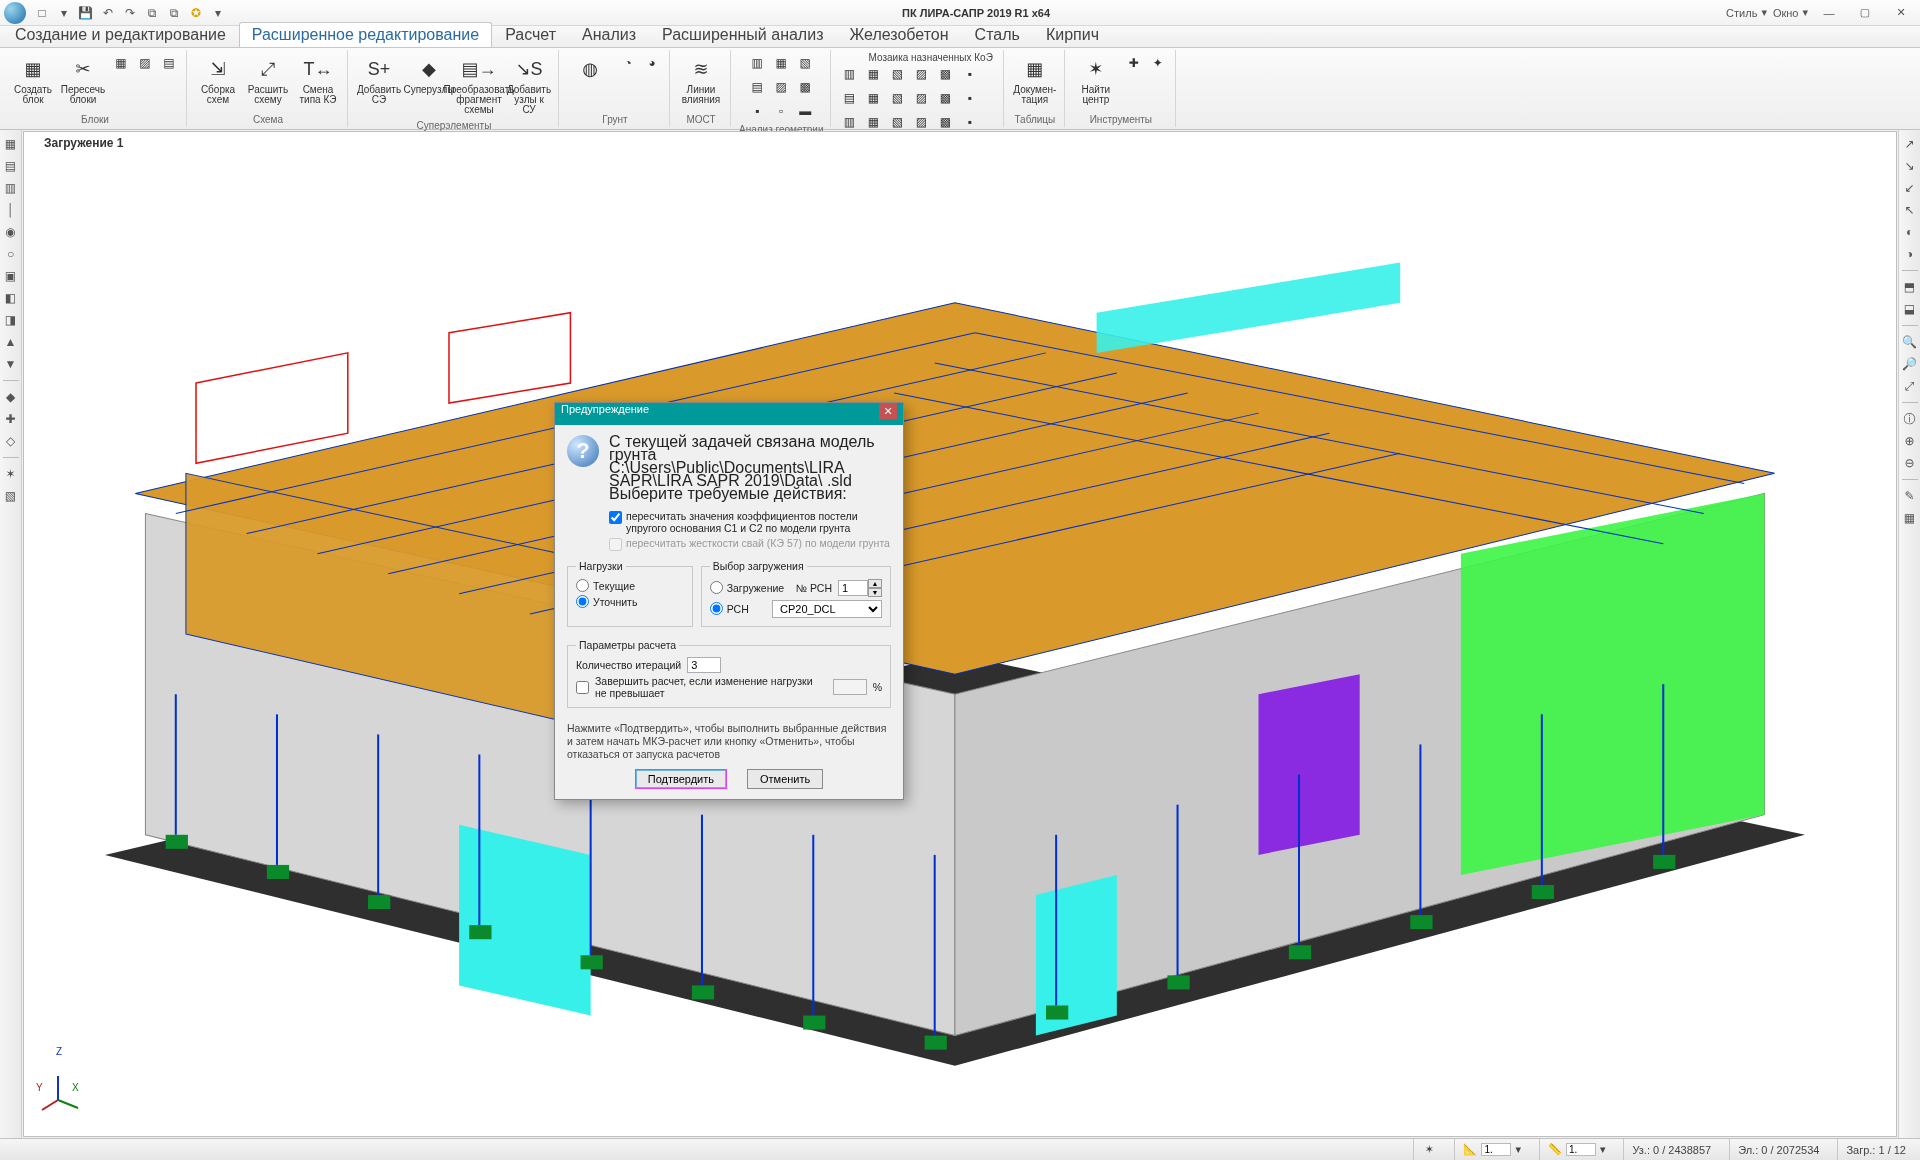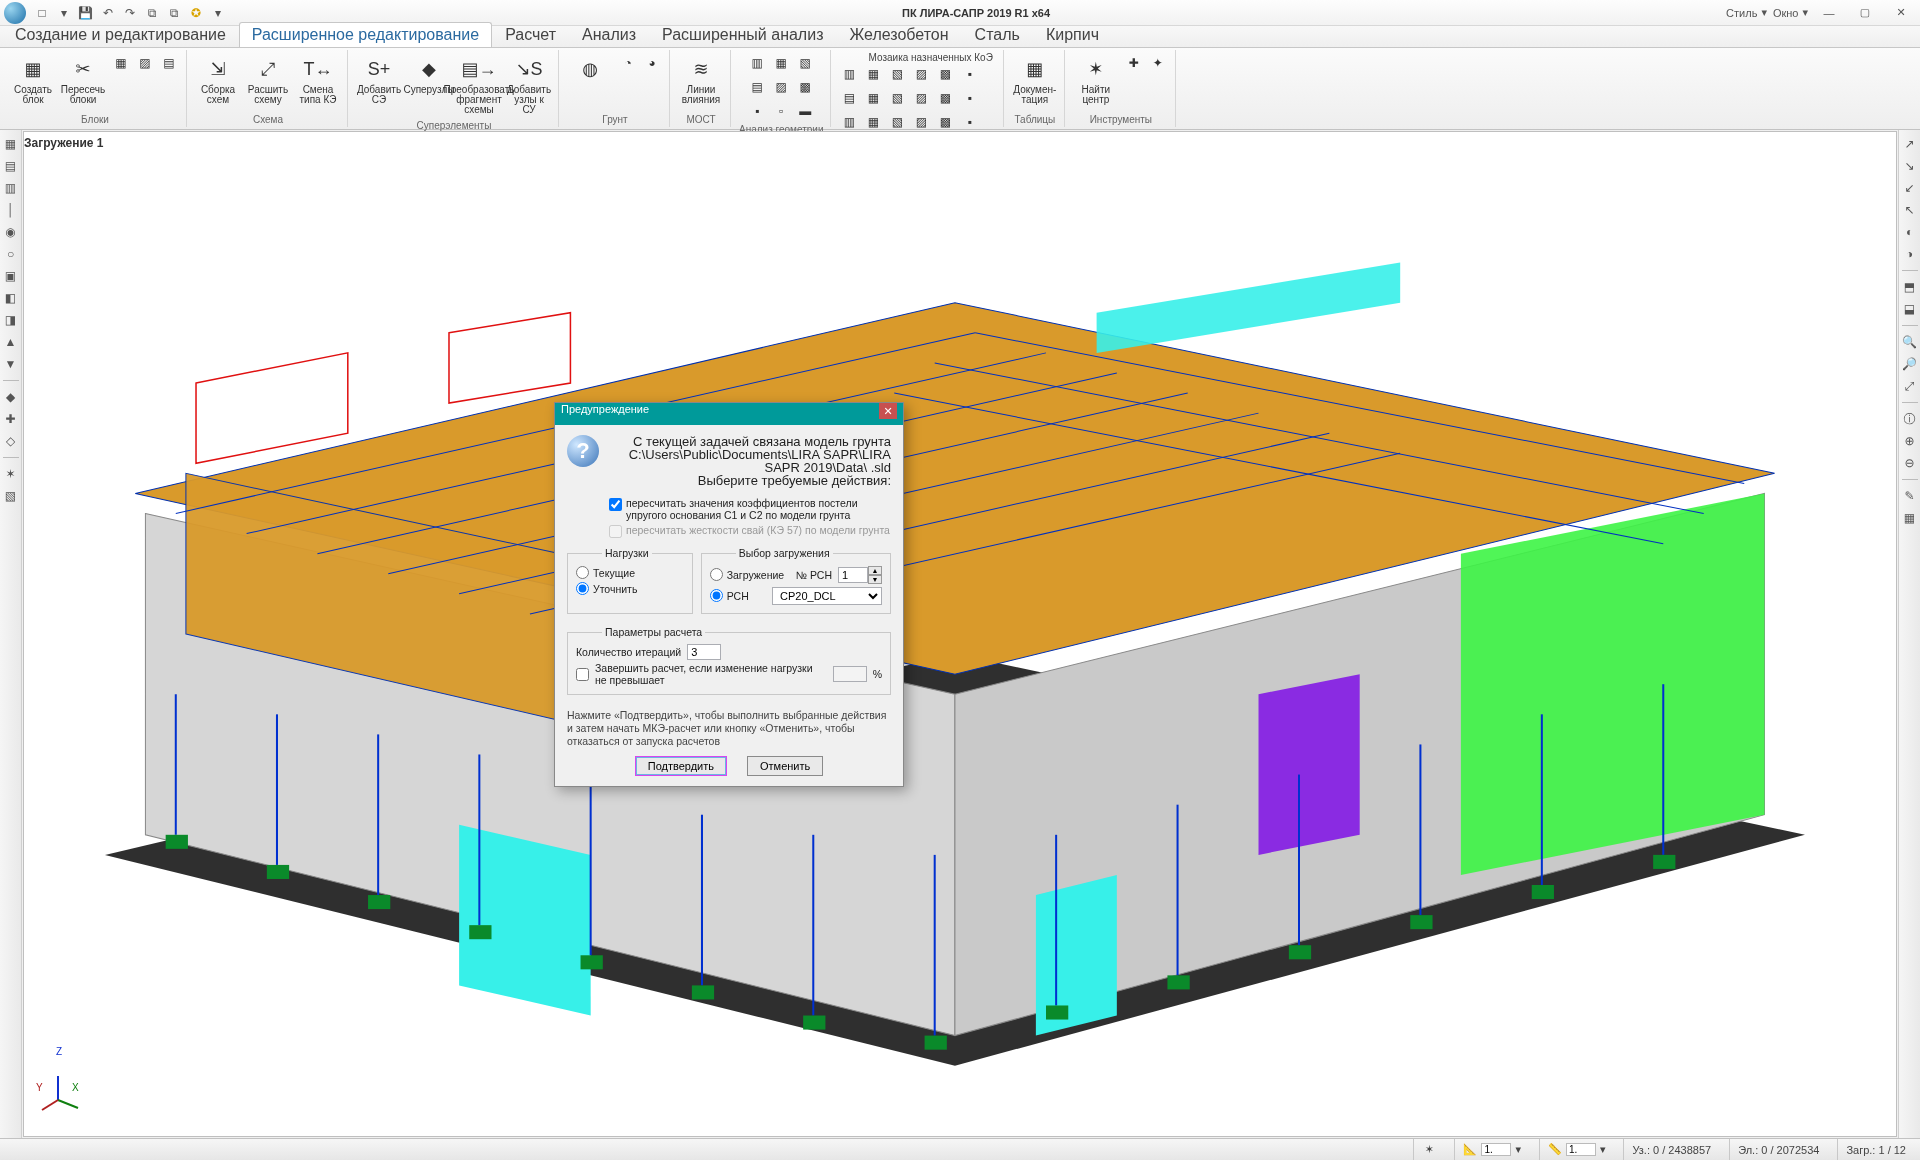--- a/index.html
+++ b/index.html
@@ -32,44 +32,44 @@
 .ribbon .smallrow { display:flex; gap:2px; }
 .ribbon .smallbtn { width:22px; height:22px; display:flex; align-items:center; justify-content:center; cursor:pointer; border:1px solid transparent; border-radius:2px; font-size:12px;}
 .ribbon .mosaic-label { font-size:10px; color:#444; padding:0 4px; white-space:nowrap;margin-left:26px; }
 
 
 .workarea { position: relative; height: calc(1160px - 26px - 22px - 82px - 22px); display:flex; }
 .left-toolbar, .right-toolbar { width:22px; background:linear-gradient(90deg,#f5f5f5,#e9e9e9); border-right:1px solid #cfcfcf; display:flex; flex-direction:column; align-items:center; gap:6px; padding-top:6px; }
 .right-toolbar { border-left:1px solid #cfcfcf; border-right:none; }
 .tbicon { width:16px; height:16px; font-size:12px; color:#555; display:flex; align-items:center; justify-content:center; cursor:pointer; }
 .viewport-wrap { flex:1; background:#fff; position:relative; border:1px solid #bfbfbf; margin:1px; overflow:hidden; }
-.viewport-title { position:absolute; top:4px; left:0; font-size:12px; font-weight:600; color:#333; z-index:2; }
+.viewport-title { position:absolute; top:4px; left:20px; font-size:12px; font-weight:600; color:#333; z-index:2; }
 .axes { position:absolute; left:20px; bottom:20px; z-index:2; font-size:10px; }
 .axes .z { color:#1030d0; position:absolute; left:12px; top:-28px; }
 .axes .y { color:#b02020; position:absolute; left:-8px; top:8px; }
 .axes .x { color:#108010; position:absolute; left:28px; top:8px; }
 .axes svg { overflow:visible; }
 
 
 .model-canvas { position:absolute; inset:0; }
 .model-canvas svg { width:100%; height:100%; }
 
 
 .dialog { position:absolute; left:530px; top:270px; width:350px; background:#f0f0f0; border:1px solid #888; box-shadow: 4px 4px 12px rgba(0,0,0,.3); z-index:10; font-size:11px; color:#222; }
 .dialog .dlg-title { height:22px; background: #009a9a; color:#fff; display:flex; padding:0 6px; font-size:11px; justify-content:space-between; }
 .dialog .dlg-title .x { width:18px; height:16px; background:#c75050; color:#fff; display:flex; align-items:center; justify-content:center; cursor:pointer; font-size:11px; }
 .dialog .dlg-body { padding:10px 12px; }
 .dialog .msg { display:flex; gap:10px; margin-bottom:10px; }
 .dialog .msg .qicon { width:32px; height:32px; border-radius:50%; background:radial-gradient(circle at 30% 30%,#cfe7ff,#3a74b8); color:#fff; font-size:22px; display:flex; align-items:center; justify-content:center; flex-shrink:0; font-weight:bold; }
-.dialog .msg .txt { font-size:13px; line-height:13px;text-align:right; }
+.dialog .msg .txt { font-size:16px; line-height:13px; }
 .dialog .chk { display:flex; align-items:flex-start; gap:4px; margin:3px 0 3px 42px; font-size:10.5px; line-height:12px; }
 .dialog .chk input { margin-top:1px; }
 .dialog .chk.disabled { color:#999; }
 .dialog fieldset { border:1px solid #c8c8c8; margin:6px 0; padding:4px 8px 6px; font-size:10.5px; }
-.dialog fieldset legend { padding:0 3px;margin-left:26px; }
+.dialog fieldset legend { padding:0 3px; }
 .dialog .row { display:flex; align-items:center; gap:6px; margin:2px 0; }
 .dialog .twocol { display:flex; gap:8px; }
 .dialog .col { flex:1; }
 .dialog label.radio { display:flex; align-items:center; gap:4px; margin:3px 0; cursor:pointer; }
 .dialog input[type=text], .dialog select { border:1px solid #abadb3; font-size:11px; padding:1px 3px; background:#fff; }
 .dialog .spin { display:flex; align-items:center; }
 .dialog .spin input { width:30px; text-align:left; }
 .dialog .spin .spinbtns { display:flex; flex-direction:column; }
 .dialog .spin .spinbtns button { width:14px; height:9px; font-size:7px; line-height:7px; padding:0; border:1px solid #9a9a9a; background:#e8e8e8; cursor:pointer; }
 .dialog .footer-note { font-size:10.5px; color:#444; margin:14px 0 8px; line-height:13px; }

